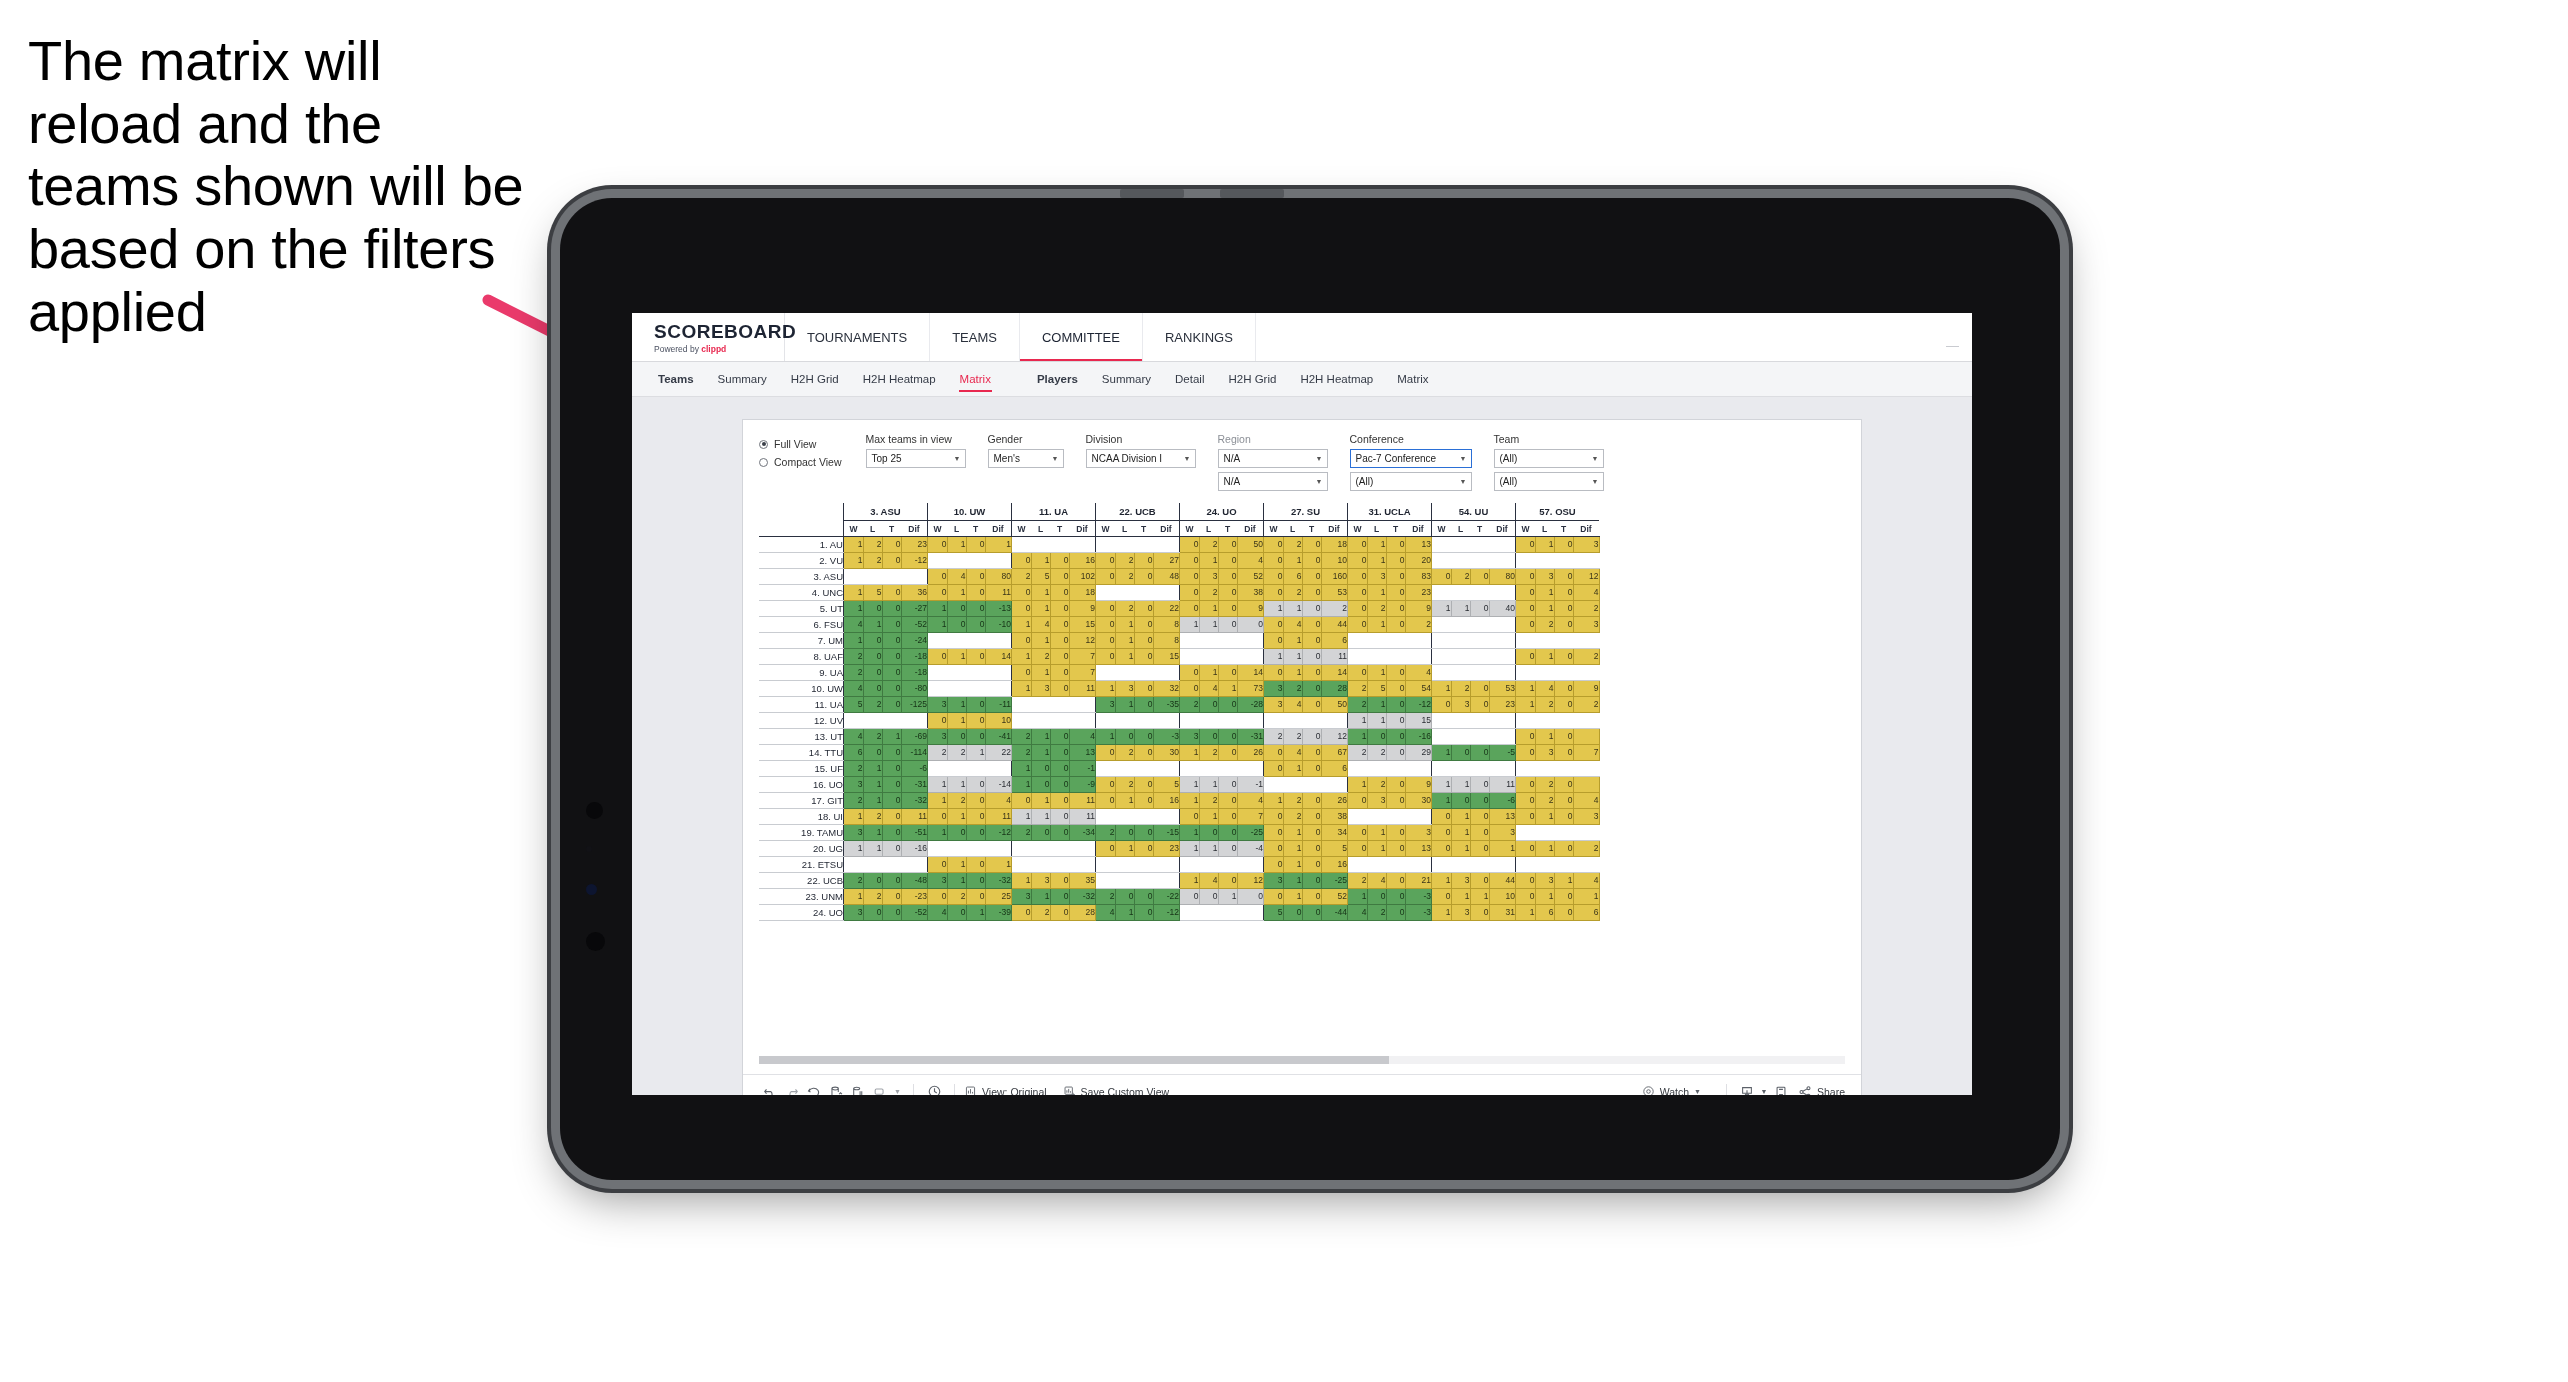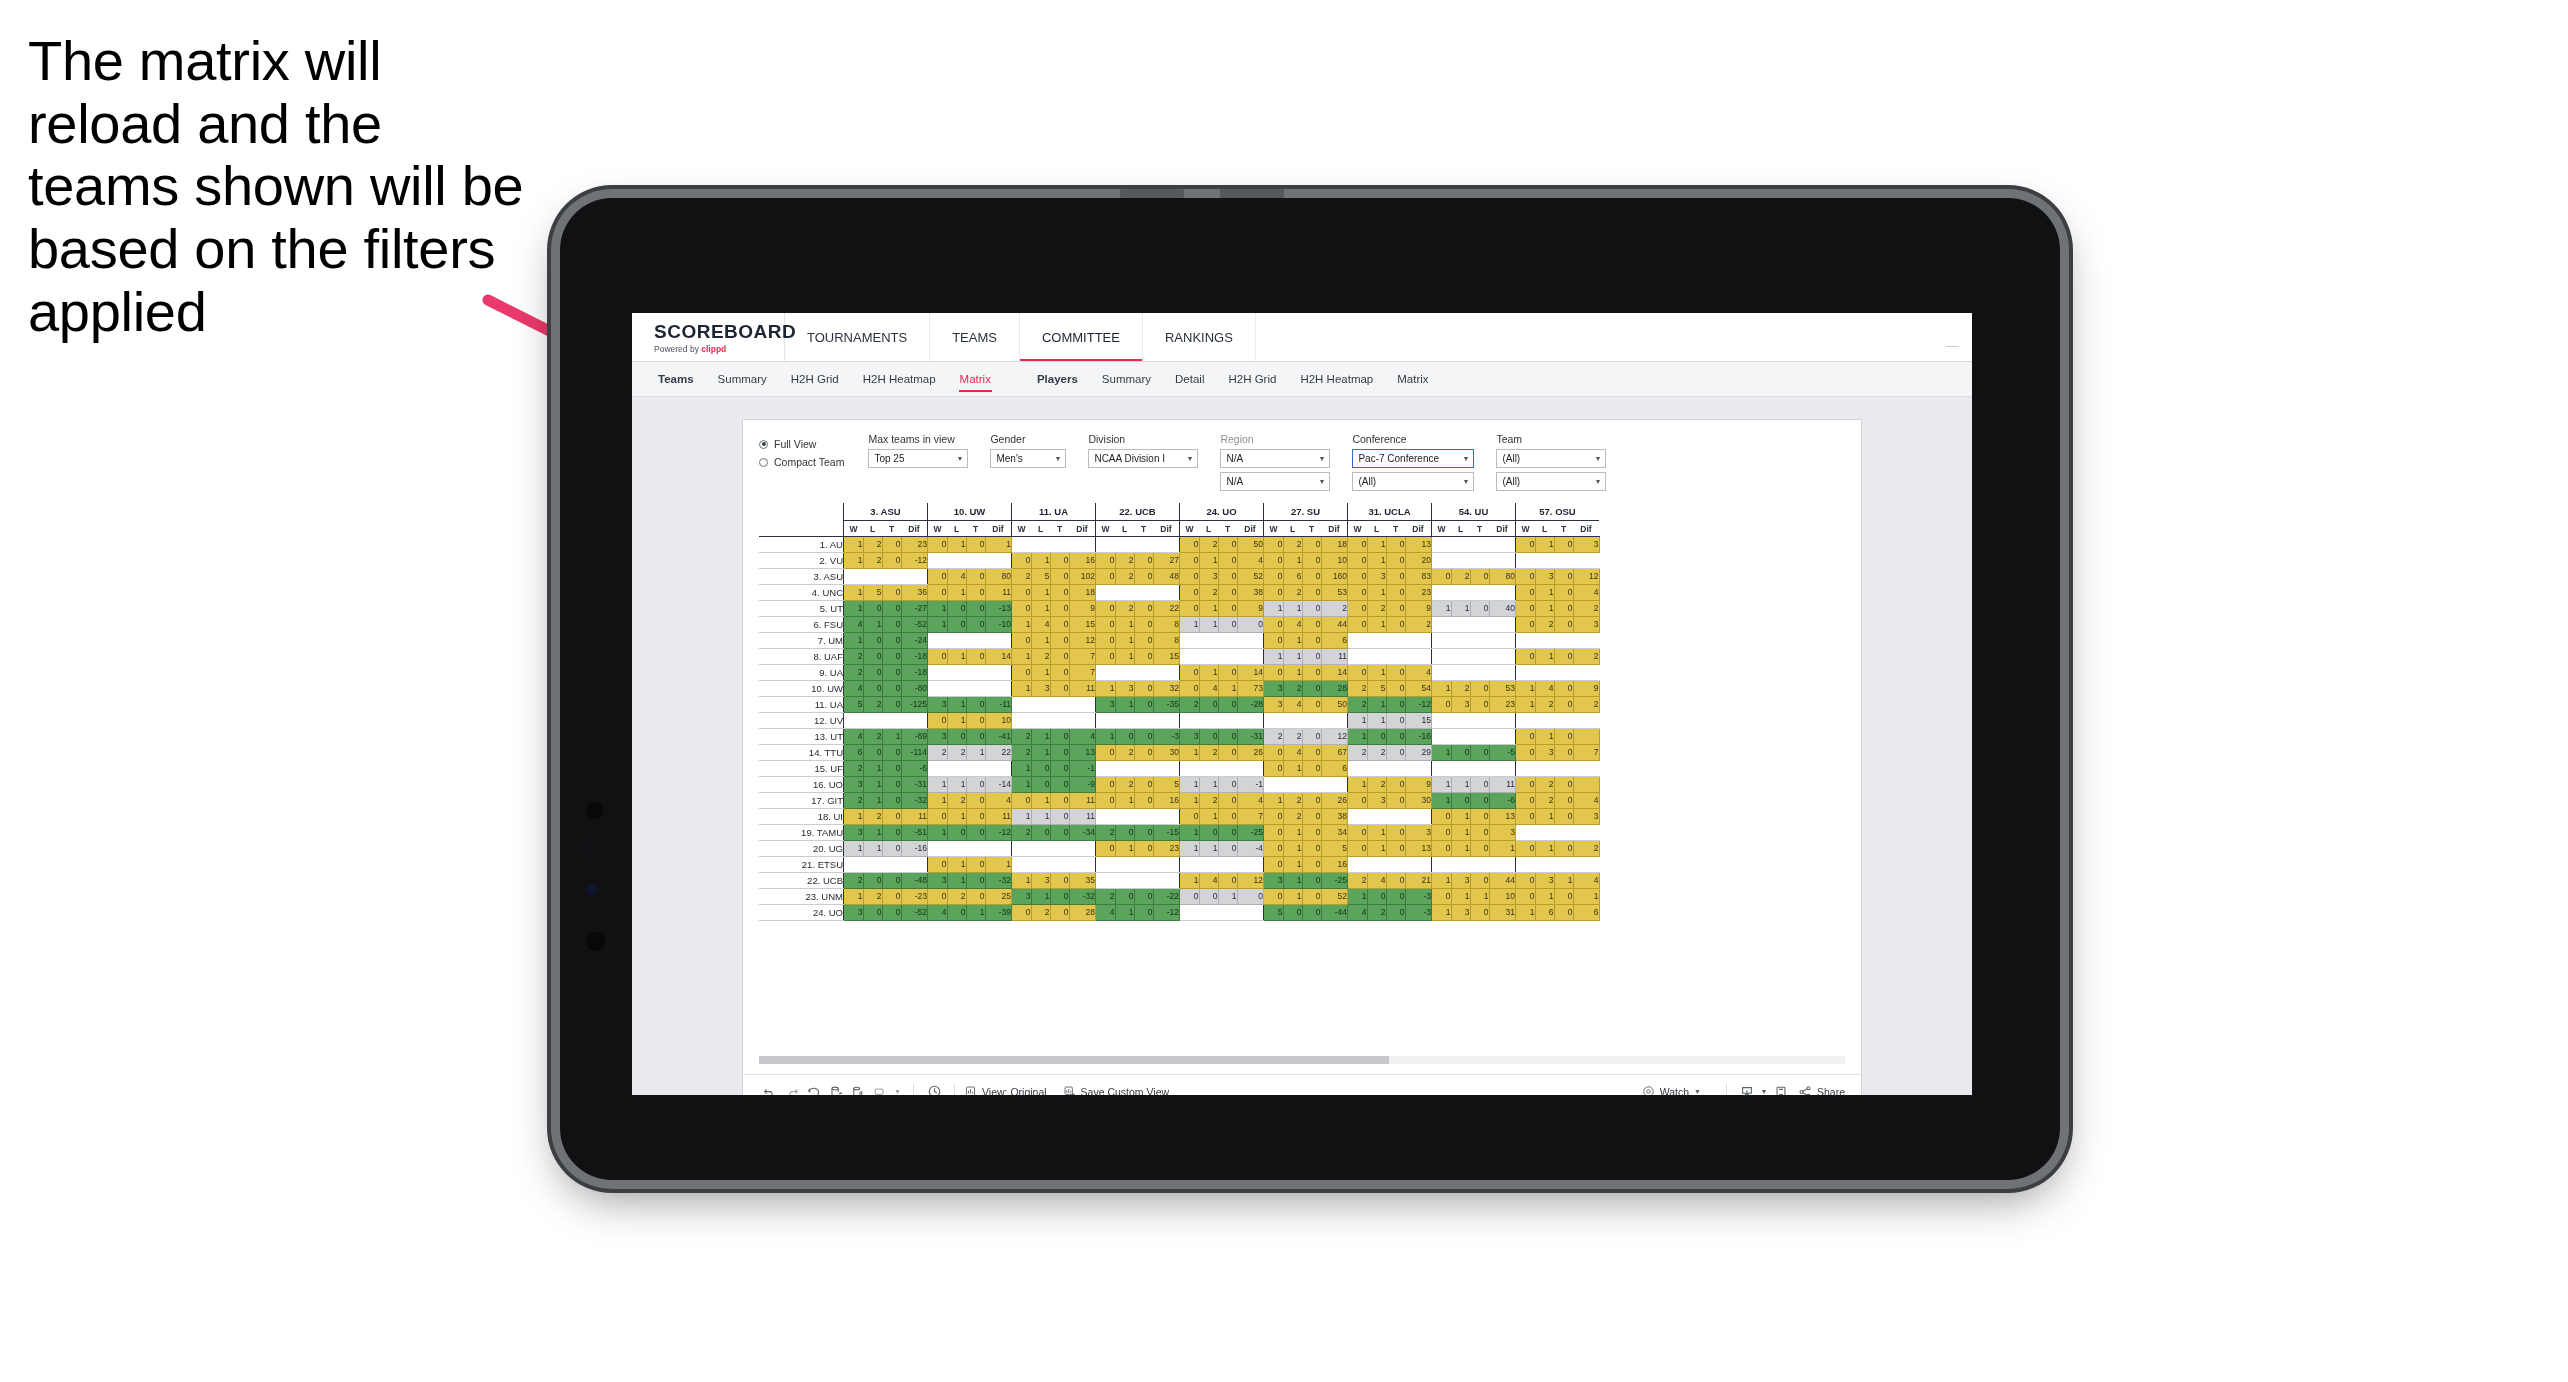--- a/index.html
+++ b/index.html
@@ -182,21 +182,21 @@
       <div class="viz">
 
         <div class="filters">
           <div class="radiogrp">
             <div class="rrow">
               <span class="rdot sel"></span>
               <span>Full View</span>
             </div>
             <div class="rrow">
               <span class="rdot"></span>
-              <span>Compact Team</span>
+              <span>Compact View</span>
             </div>
           </div>
 
           <div class="fblock">
             <div class="flab">Max teams in view</div>
             <div class="fsel" style="width:100px">
               <span>Top 25</span>
               <span class="car">▼</span>
             </div>
           </div>

